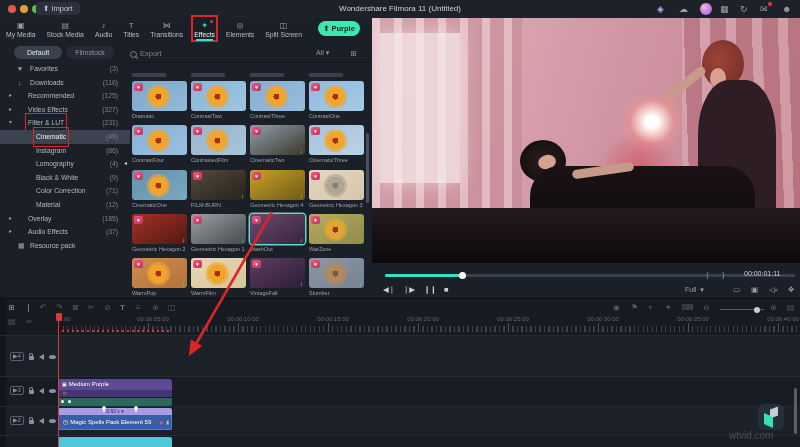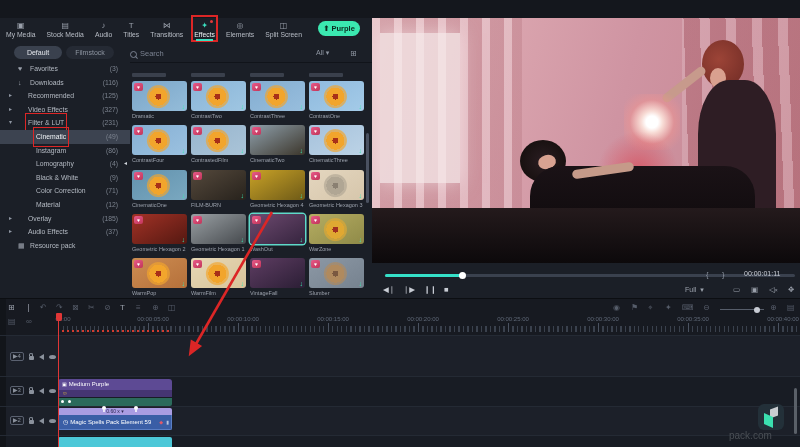--- a/index.html
+++ b/index.html
@@ -103,20 +103,34 @@
   .wm-logo{position:absolute;left:758px;top:404px;width:26px;height:26px;border-radius:6px;background:#233039;overflow:hidden;}
   .wm-a{position:absolute;left:12px;top:4px;width:8px;height:9px;background:#c8ccd0;transform:skewY(-20deg);}
   .wm-b{position:absolute;left:6px;top:11px;width:9px;height:11px;background:#3be0b0;transform:skewY(25deg);}
   svg.overlay{position:absolute;left:0;top:0;pointer-events:none;}
 </style>
 </head>
 <body>
 
 <div class="app">
 
+  <div class="topbar">
+    <div class="light" style="left:8px;background:#e5564f;"></div>
+    <div class="light" style="left:20px;background:#e0a132;"></div>
+    <div class="light" style="left:32px;background:#59c13f;"></div>
+    <div class="import-btn">⬆ <span>Import</span></div>
+    <div class="win-title">Wondershare Filmora 11 (Untitled)</div>
+    <div class="tb-ico" style="left:657px;color:#c9a2e8;">◈</div>
+    <div class="tb-ico" style="left:679px;">☁</div>
+    <div class="avatar" style="left:700px;"></div>
+    <div class="tb-ico" style="left:720px;">▦</div>
+    <div class="tb-ico" style="left:740px;">↻</div>
+    <div class="tb-ico" style="left:760px;">✉<span class="reddot" style="left:8px;top:-1px;"></span></div>
+    <div class="tb-ico" style="left:782px;">☻</div>
+  </div>
 
   <div class="left-panel">
     <div class="tabs-row">
         <div class="tab">
           <span class="t-ico">▣</span>
           <span class="t-lab">My Media</span>
         </div>
         <div class="tab">
           <span class="t-ico">▤</span>
           <span class="t-lab">Stock Media</span>
@@ -146,21 +160,21 @@
           <span class="t-ico">◫</span>
           <span class="t-lab">Split Screen</span>
         </div>
       </div>
     <div class="export-btn">⬆ <span>Purple</span></div>
 
     <div class="subrow">
       <div class="pill sel" style="left:14px;width:48px;">Default</div>
       <div class="pill unsel" style="left:66px;width:48px;">Filmstock</div>
       <div class="search-ico"></div>
-      <div class="search-txt">Search</div>
+      <div class="search-txt">Export</div>
       <div class="all-dd"><span>All</span> ▾</div>
       <div class="grid-ico">⊞</div>
     </div>
 
     <div class="sidebar">
         <div class="sb-item">
           <span class="s-ico">♥</span>
           <span class="lab" style="left:30px;">Favorites</span>
           <span class="cnt">(3)</span>
         </div>
@@ -512,20 +526,20 @@
 
     <div class="playhead">
         <div class="ph-flag"></div>
       </div>
   </div>
 
   <div class="wm-logo">
       <div class="wm-a"></div>
       <div class="wm-b"></div>
     </div>
-  <div class="watermark">pack.com</div>
+  <div class="watermark">wtvid.com</div>
   <div class="v-scroll" style="left:794px;top:388px;height:46px;background:#5a6068;"></div>
 
   <svg class="overlay" width="800" height="447" viewBox="0 0 800 447">
     <line x1="272" y1="212" x2="196" y2="344" stroke="#dc2626" stroke-width="2.6"></line>
     <polygon points="190,354 191.6,341.1 200.3,346.1" fill="#dc2626" stroke="#dc2626" stroke-width="2"></polygon>
   </svg>
 </div>
 
 </body></html>

